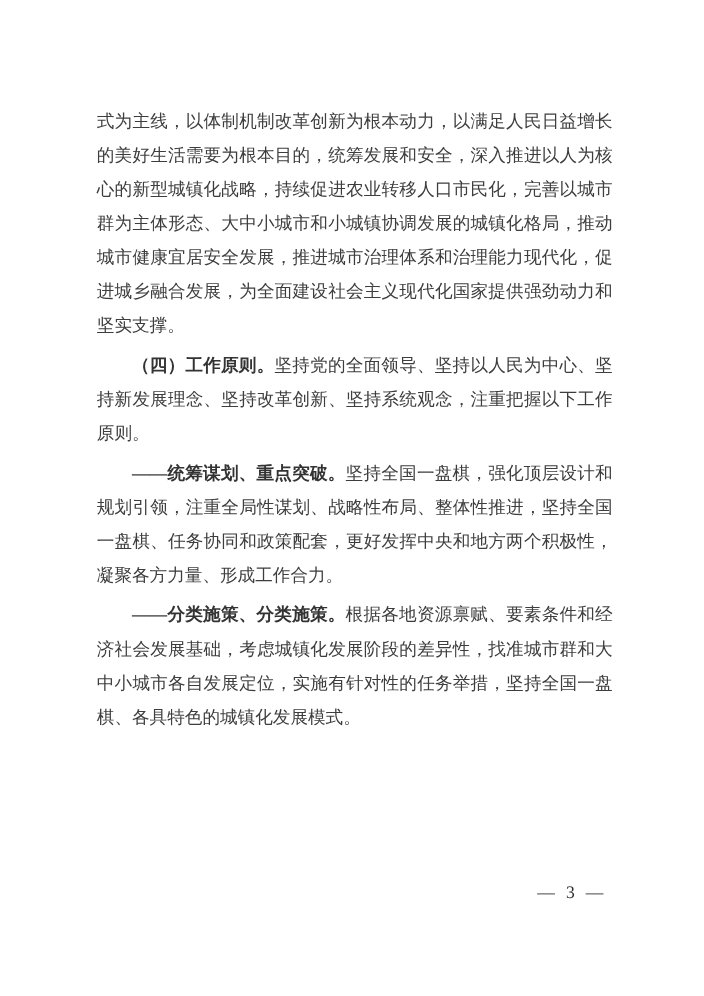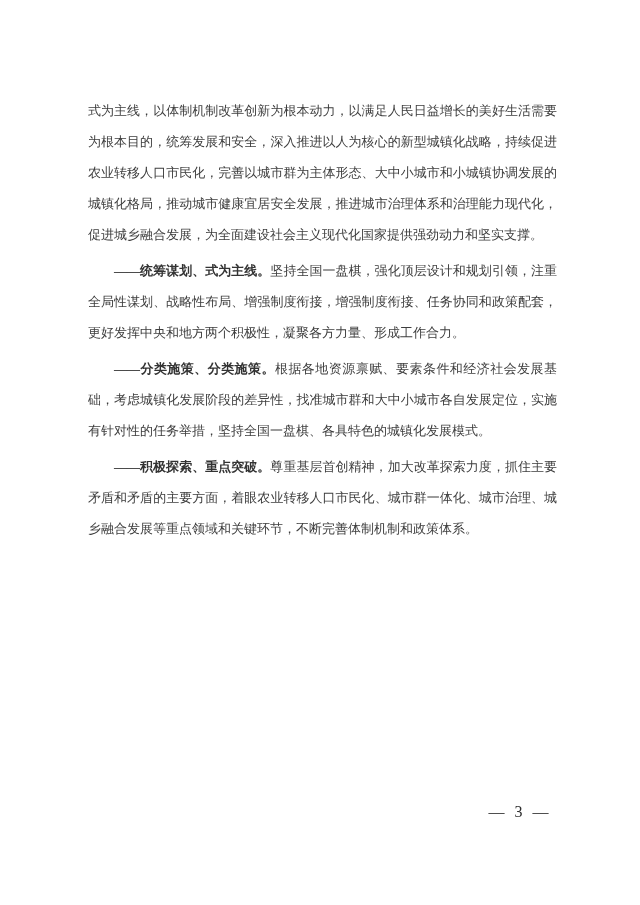--- a/index.html
+++ b/index.html
@@ -14,21 +14,21 @@
     background: #ffffff;
     overflow: hidden;
     font-family: "Liberation Serif", serif;
   }
   .doc-content {
     position: absolute;
     left: 88px;
     top: 95px;
     width: 469px;
     color: #3d3d3d;
-    font-size: 13px;
+    font-size: 16px;
     line-height: 31px;
     text-align: justify;
     text-justify: inter-ideograph;
   }
   .doc-content p {
     margin: 0;
   }
   .doc-content p.indent {
     text-indent: 2em;
     margin-top: 5px;
@@ -49,22 +49,22 @@
     font-family: "Liberation Serif", serif;
   }
 </style>
 </head>
 <body>
 
 <div class="page">
   <div class="doc-content">
     <p><span class="lead"></span><span>式为主线，以体制机制改革创新为根本动力，以满足人民日益增长的美好生活需要为根本目的，统筹发展和安全，深入推进以人为核心的新型城镇化战略，持续促进农业转移人口市民化，完善以城市群为主体形态、大中小城市和小城镇协调发展的城镇化格局，推动城市健康宜居安全发展，推进城市治理体系和治理能力现代化，促进城乡融合发展，为全面建设社会主义现代化国家提供强劲动力和坚实支撑。</span></p>
 
+    <p class="indent"><span class="lead">（四）工作原则。</span><span>坚持党的全面领导、坚持以人民为中心、坚持新发展理念、坚持改革创新、坚持系统观念，注重把握以下工作原则。</span></p>
 
-    <p class="indent"><span class="lead">——统筹谋划、式为主线。</span><span>坚持全国一盘棋，强化顶层设计和规划引领，注重全局性谋划、战略性布局、增强制度衔接，增强制度衔接、任务协同和政策配套，更好发挥中央和地方两个积极性，凝聚各方力量、形成工作合力。</span></p>
+    <p class="indent"><span class="lead">——统筹谋划、重点突破。</span><span>坚持全国一盘棋，强化顶层设计和规划引领，注重全局性谋划、战略性布局、整体性推进，坚持全国一盘棋、任务协同和政策配套，更好发挥中央和地方两个积极性，凝聚各方力量、形成工作合力。</span></p>
 
     <p class="indent"><span class="lead">——分类施策、分类施策。</span><span>根据各地资源禀赋、要素条件和经济社会发展基础，考虑城镇化发展阶段的差异性，找准城市群和大中小城市各自发展定位，实施有针对性的任务举措，坚持全国一盘棋、各具特色的城镇化发展模式。</span></p>
 
-    <p class="indent"><span class="lead">——积极探索、重点突破。</span><span>尊重基层首创精神，加大改革探索力度，抓住主要矛盾和矛盾的主要方面，着眼农业转移人口市民化、城市群一体化、城市治理、城乡融合发展等重点领域和关键环节，不断完善体制机制和政策体系。</span></p>
   </div>
 
   <div class="page-number">— 3 —</div>
 </div>
 
 </body></html>

